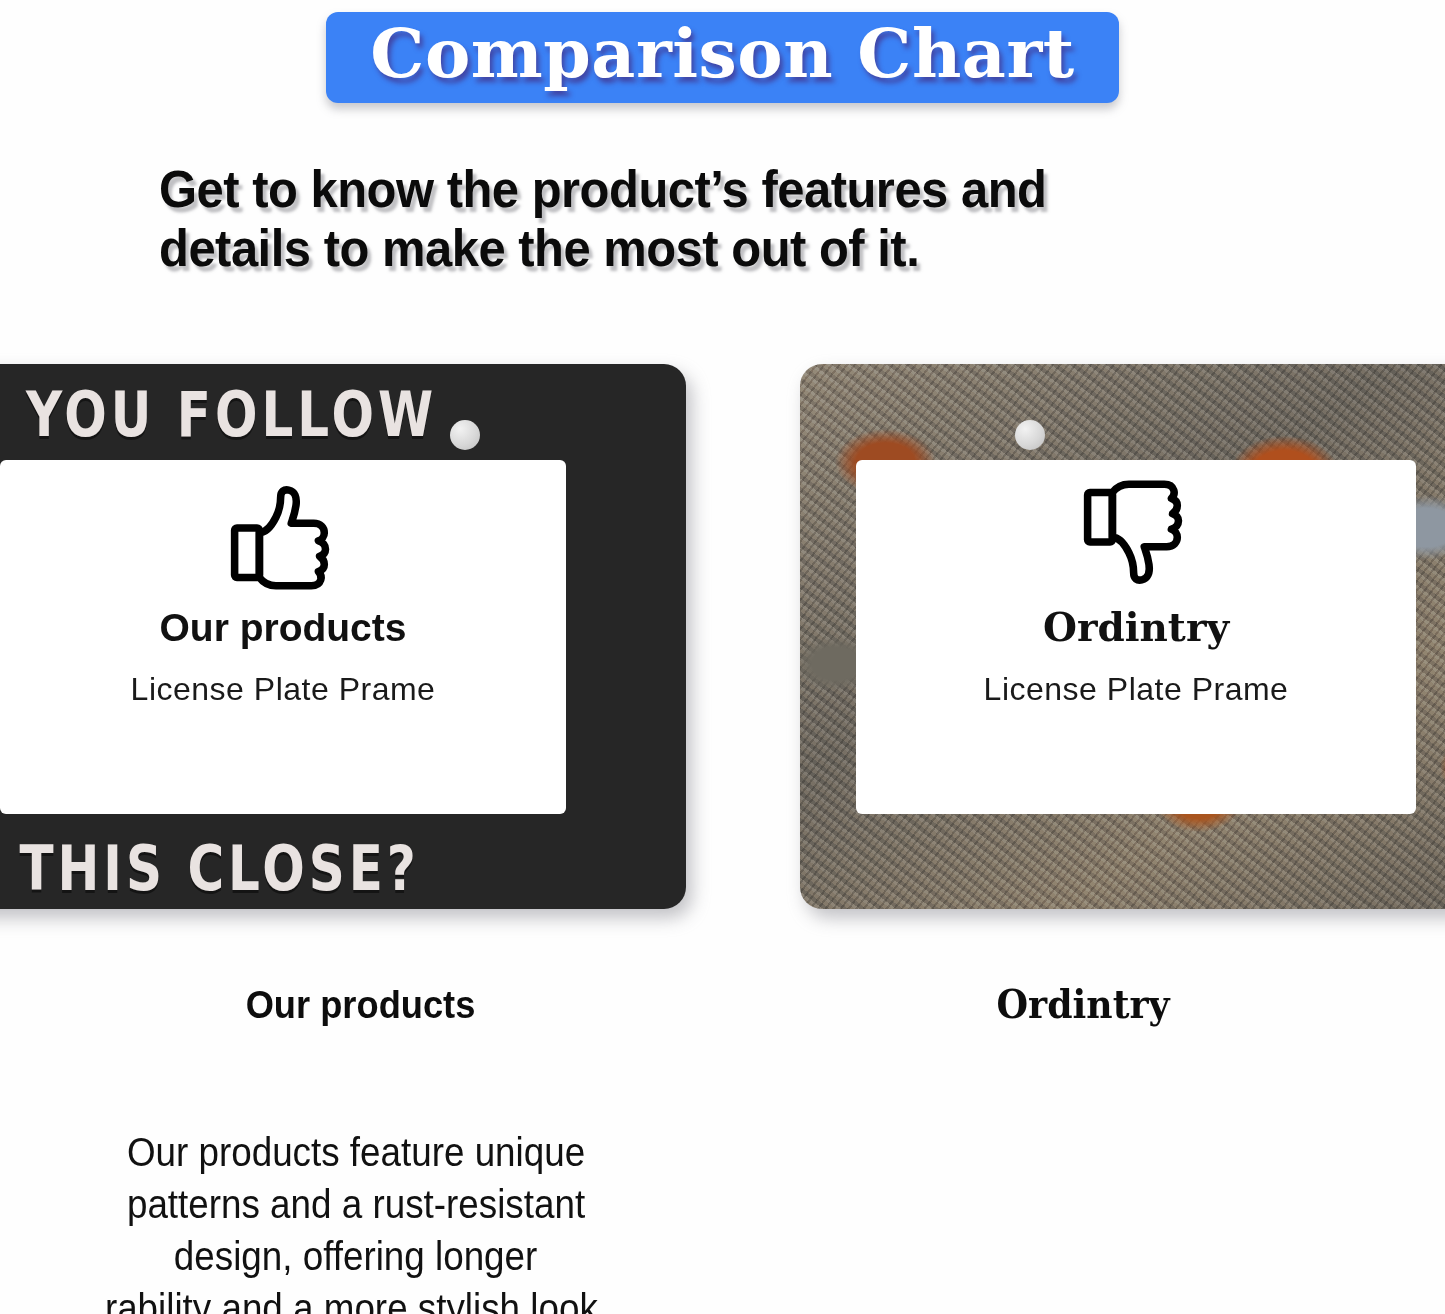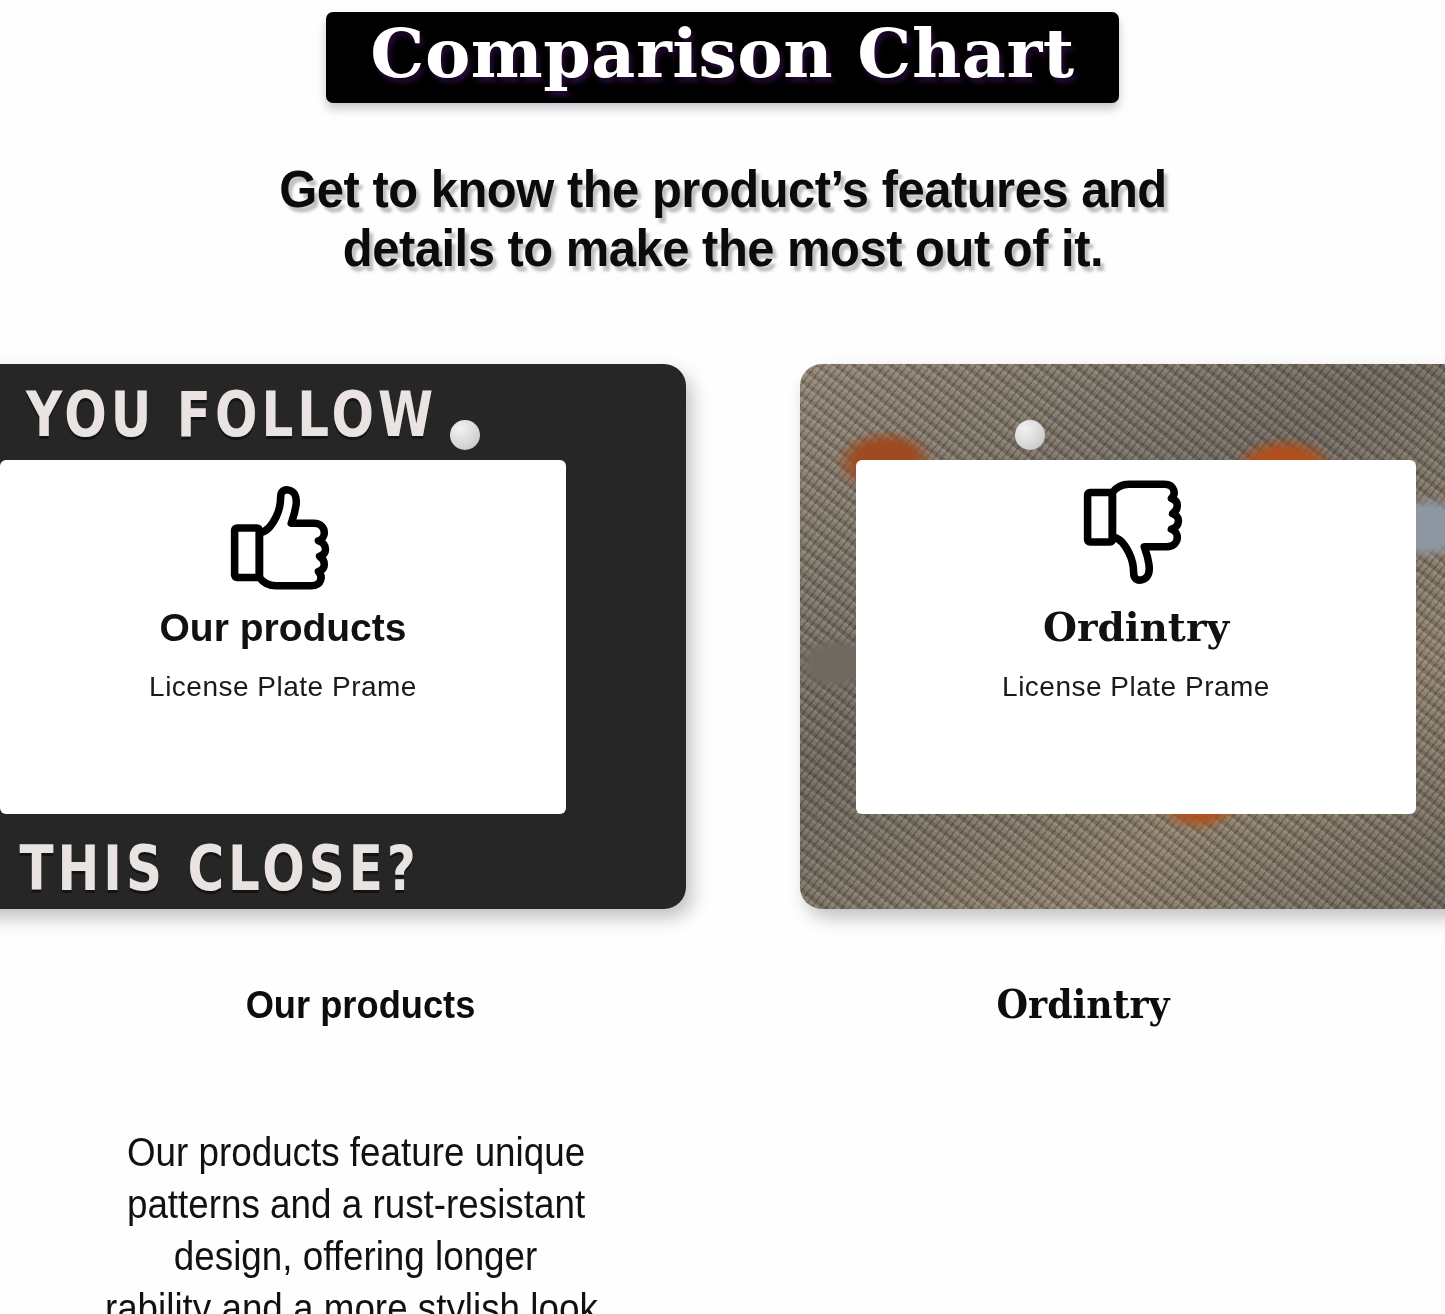--- a/index.html
+++ b/index.html
@@ -9,42 +9,42 @@
     font-family:"Liberation Sans", sans-serif;
     background:#fefefe;
   }
 
   
   .banner-wrap{
     position:absolute; left:0; top:12px; width:1445px;
     display:flex; justify-content:center;
   }
   .banner{
-    background:#000000;
-    border-radius:7px;
+    background:#3b82f6;
+    border-radius:12px;
     padding:6px 44px 14px 44px;
     box-shadow:0 6px 10px rgba(120,120,130,.40);
     display:flex; align-items:flex-end; justify-content:center;
     min-width:760px;
   }
   .banner-title{
     font-family:"DejaVu Serif", serif;
     font-weight:bold;
     font-size:68px;
     line-height:1.05;
     color:#ffffff;
     letter-spacing:0.5px;
     text-shadow:3px 5px 5px rgba(70,20,100,.55);
     white-space:nowrap;
   }
 
   
   .subtitle{
     position:absolute; left:50%; transform:translateX(-50%);
-    top:160px; width:1200px; text-align:center;
+    top:160px; width:1200px; 
     font-family:"Liberation Sans", sans-serif;
     font-weight:bold;
     font-size:52px;
     line-height:1.14;
     color:#0b0b0b;
     letter-spacing:-0.5px;
     text-shadow:4px 5px 3px rgba(140,140,145,.55);
     transform-origin:center;
   }
   .subtitle span{ display:block; transform:scaleX(.94); }
@@ -131,21 +131,21 @@
   .win-title{
     margin-top:14px;
     font-size:39px; color:#111; line-height:1;
   }
   .win-title.sans{ font-family:"Liberation Sans", sans-serif; font-weight:bold; }
   .win-title.serif{ font-family:"DejaVu Serif", serif; font-weight:bold; }
   .win-sub{
     margin-top:24px;
     font-family:"Liberation Sans", sans-serif;
     font-weight:300;
-    font-size:28px; color:#1a1a1a; letter-spacing:.5px;
+    font-size:32px; color:#1a1a1a; letter-spacing:.5px;
     white-space:nowrap;
   }
 
   
   .cols{
     position:absolute; left:0; top:985px; width:1445px; height:330px;
     display:flex;
   }
   .col{ width:722px; padding:0 40px; text-align:center; }
   .col-head{

